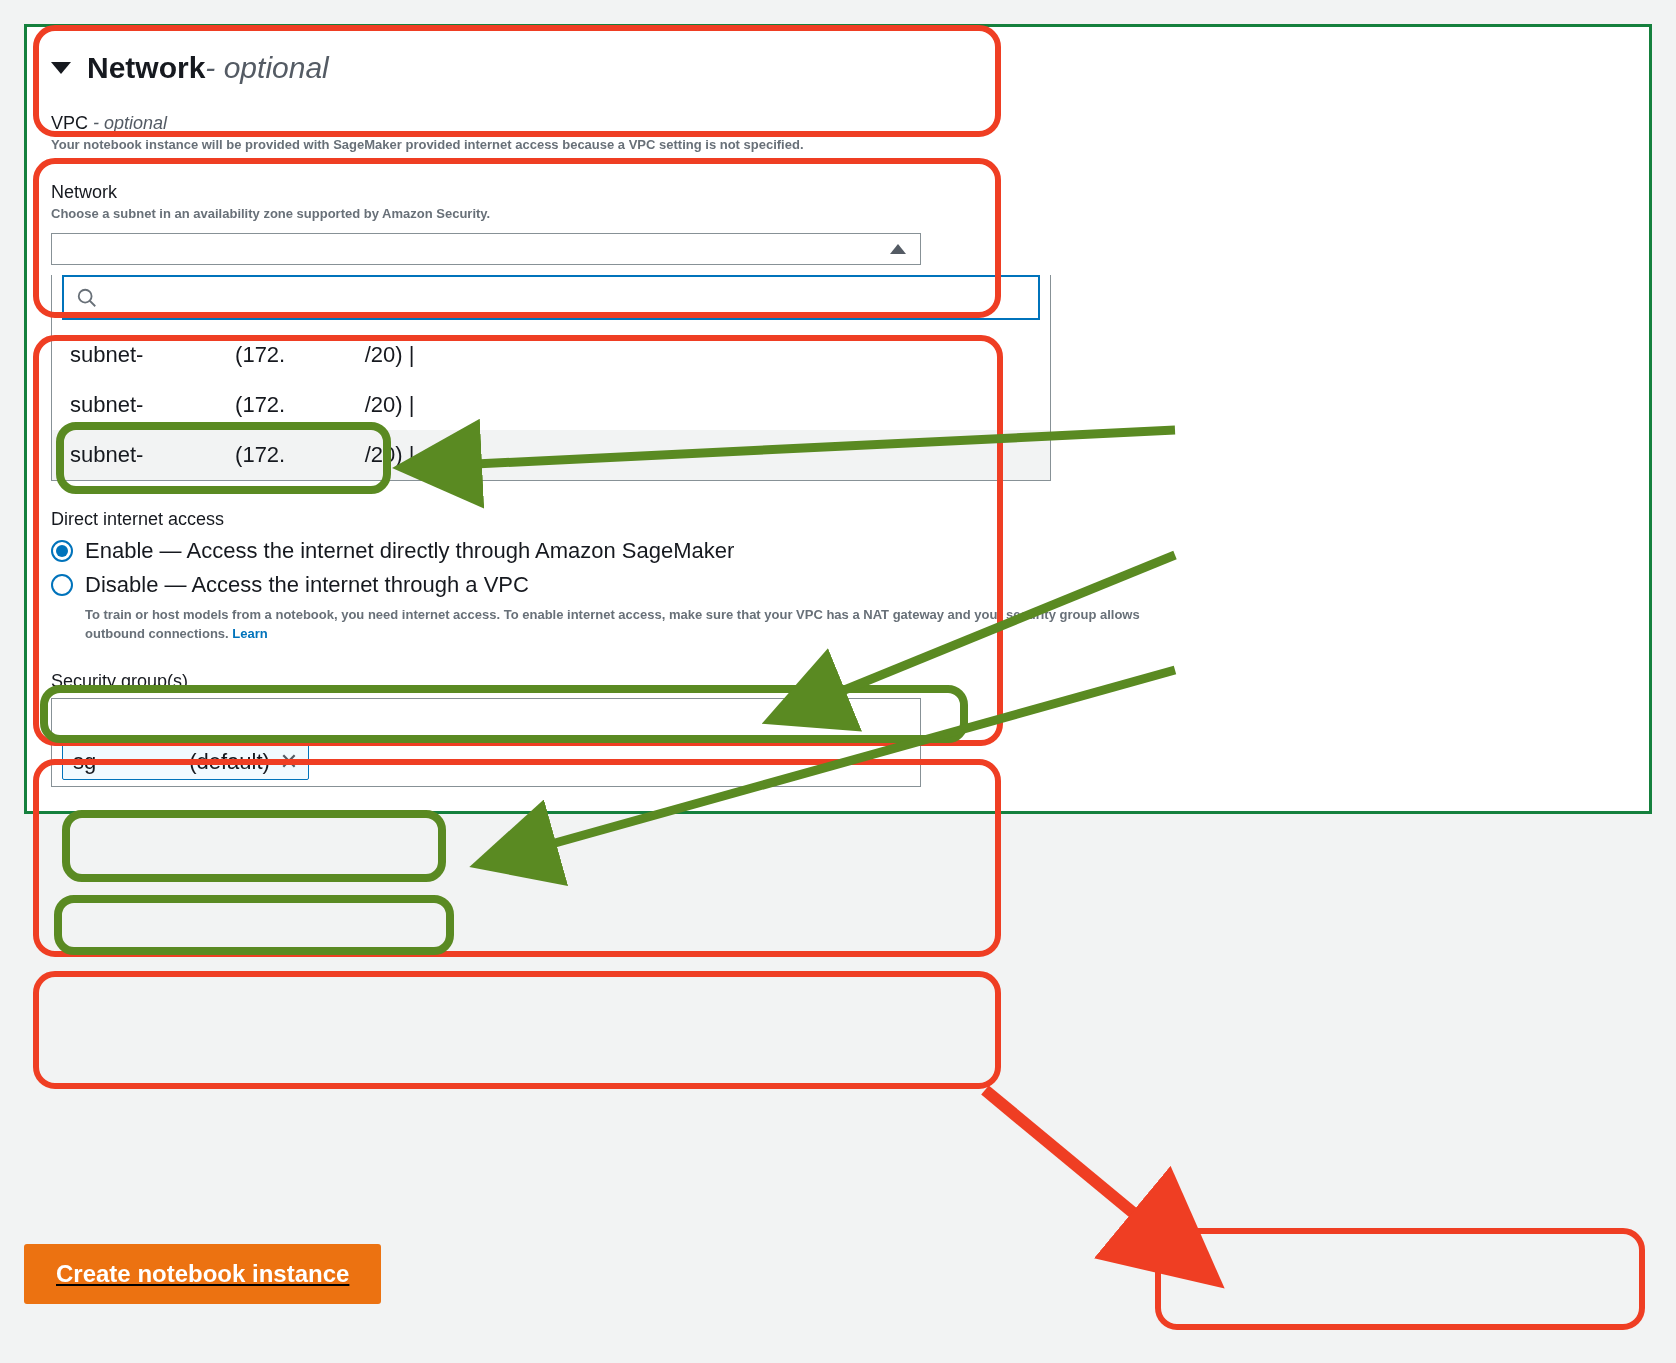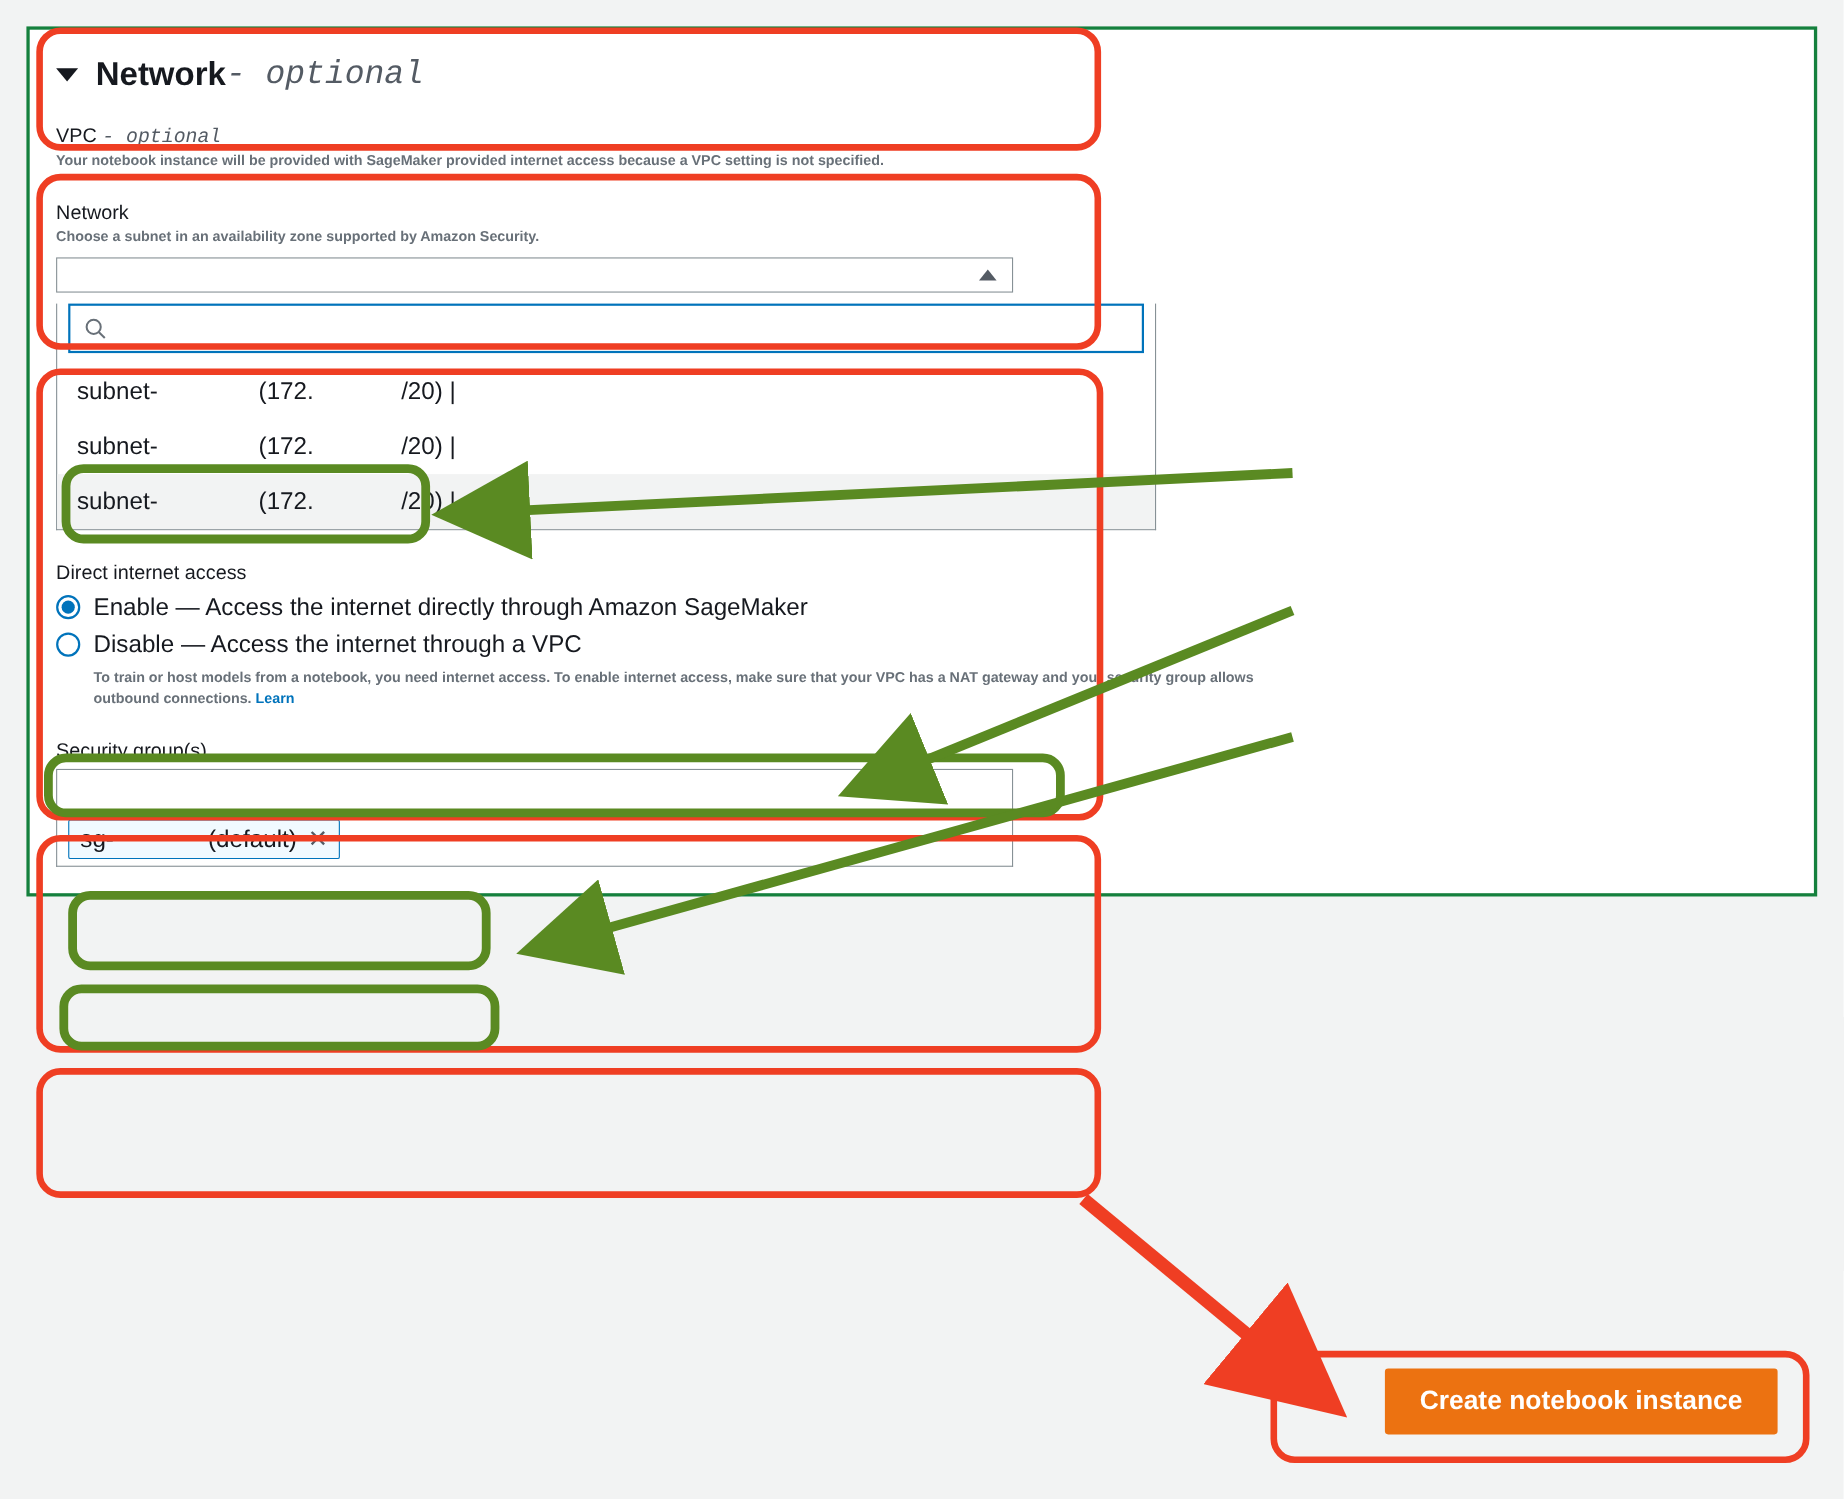--- a/index.html
+++ b/index.html
@@ -29,21 +29,20 @@
     display: inline-block;
     border-left: 10px solid transparent;
     border-right: 10px solid transparent;
     border-top: 12px solid #16191f;
     margin-right: 16px;
   }
   .optional {
     font-style: italic;
     font-weight: 400;
     color: #545b64;
-    font-family: Liberation Mono, monospace;
   }
   .field { margin-top: 28px; }
   .field-label {
     font-size: 18px;
     color: #16191f;
     margin-bottom: 2px;
   }
   .field-label .optional { font-style: italic; color: #545b64; }
   .field-help {
     font-size: 13px;
@@ -164,22 +163,23 @@
     color: #ffffff;
     border: none;
     font-size: 24px;
     font-weight: 700;
     padding: 16px 32px;
     border-radius: 3px;
     cursor: pointer;
   }
   .btn-row {
     display: flex;
-    justify-content: flex-end;
+    justify-content: flex-start;
     padding: 24px;
+    text-decoration: underline;
   }
   
   .callout-red {
     position: absolute;
     border: 6px solid #ef3e23;
     border-radius: 22px;
     pointer-events: none;
   }
   .callout-green {
     position: absolute;

